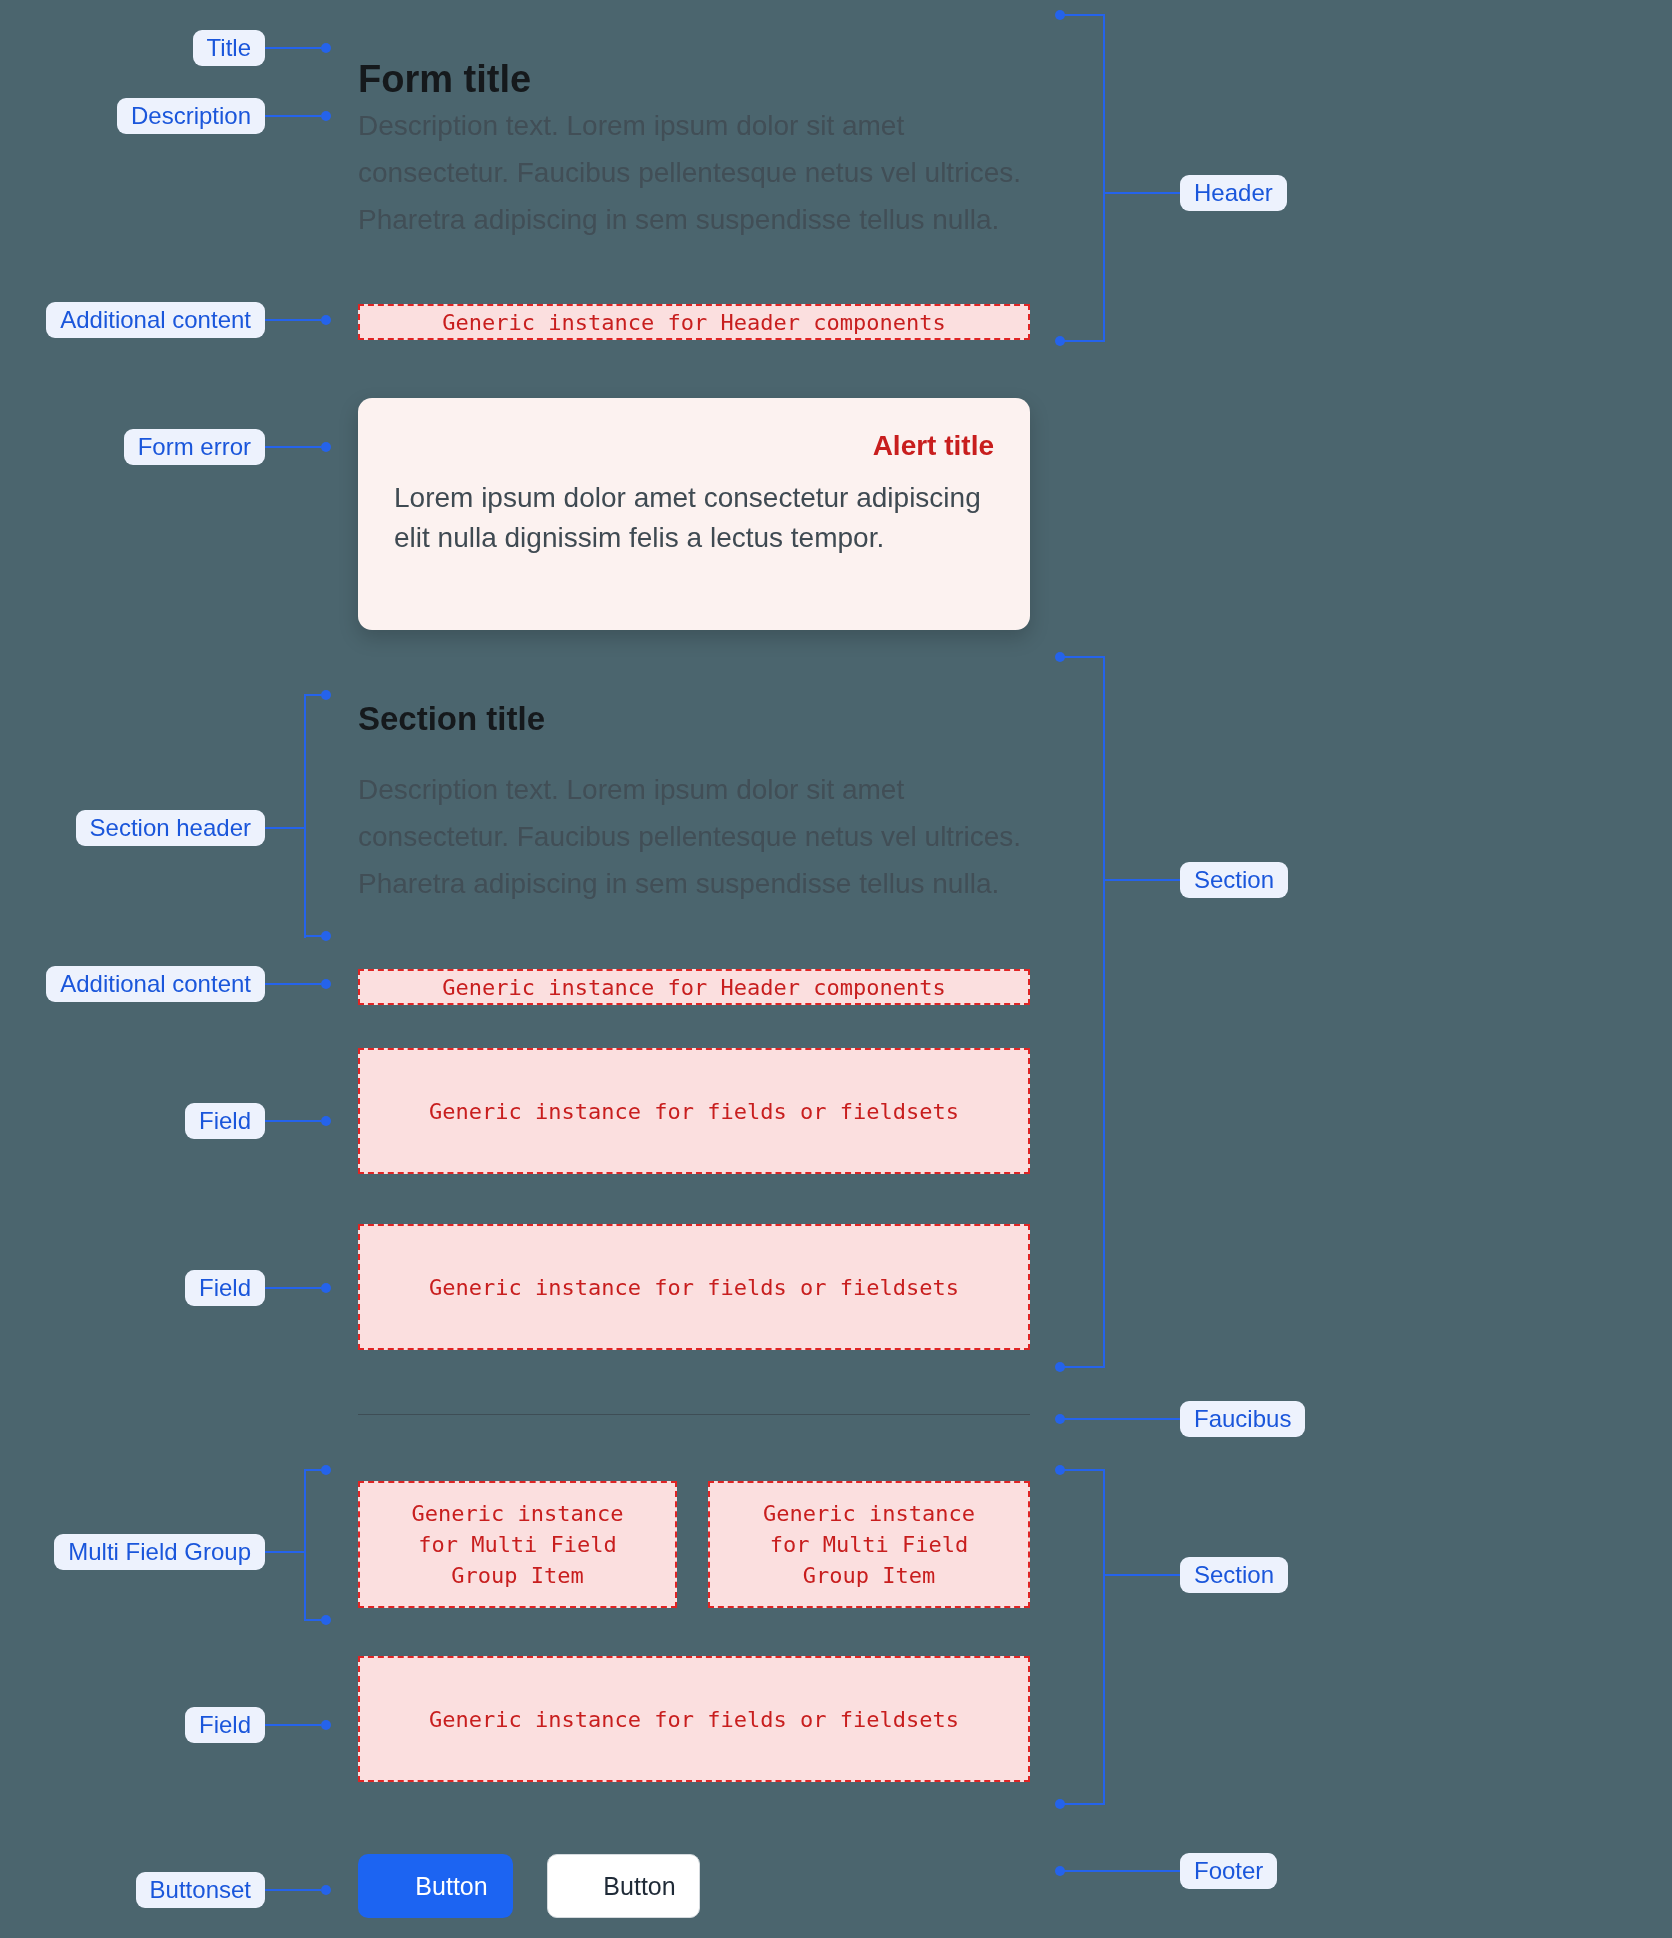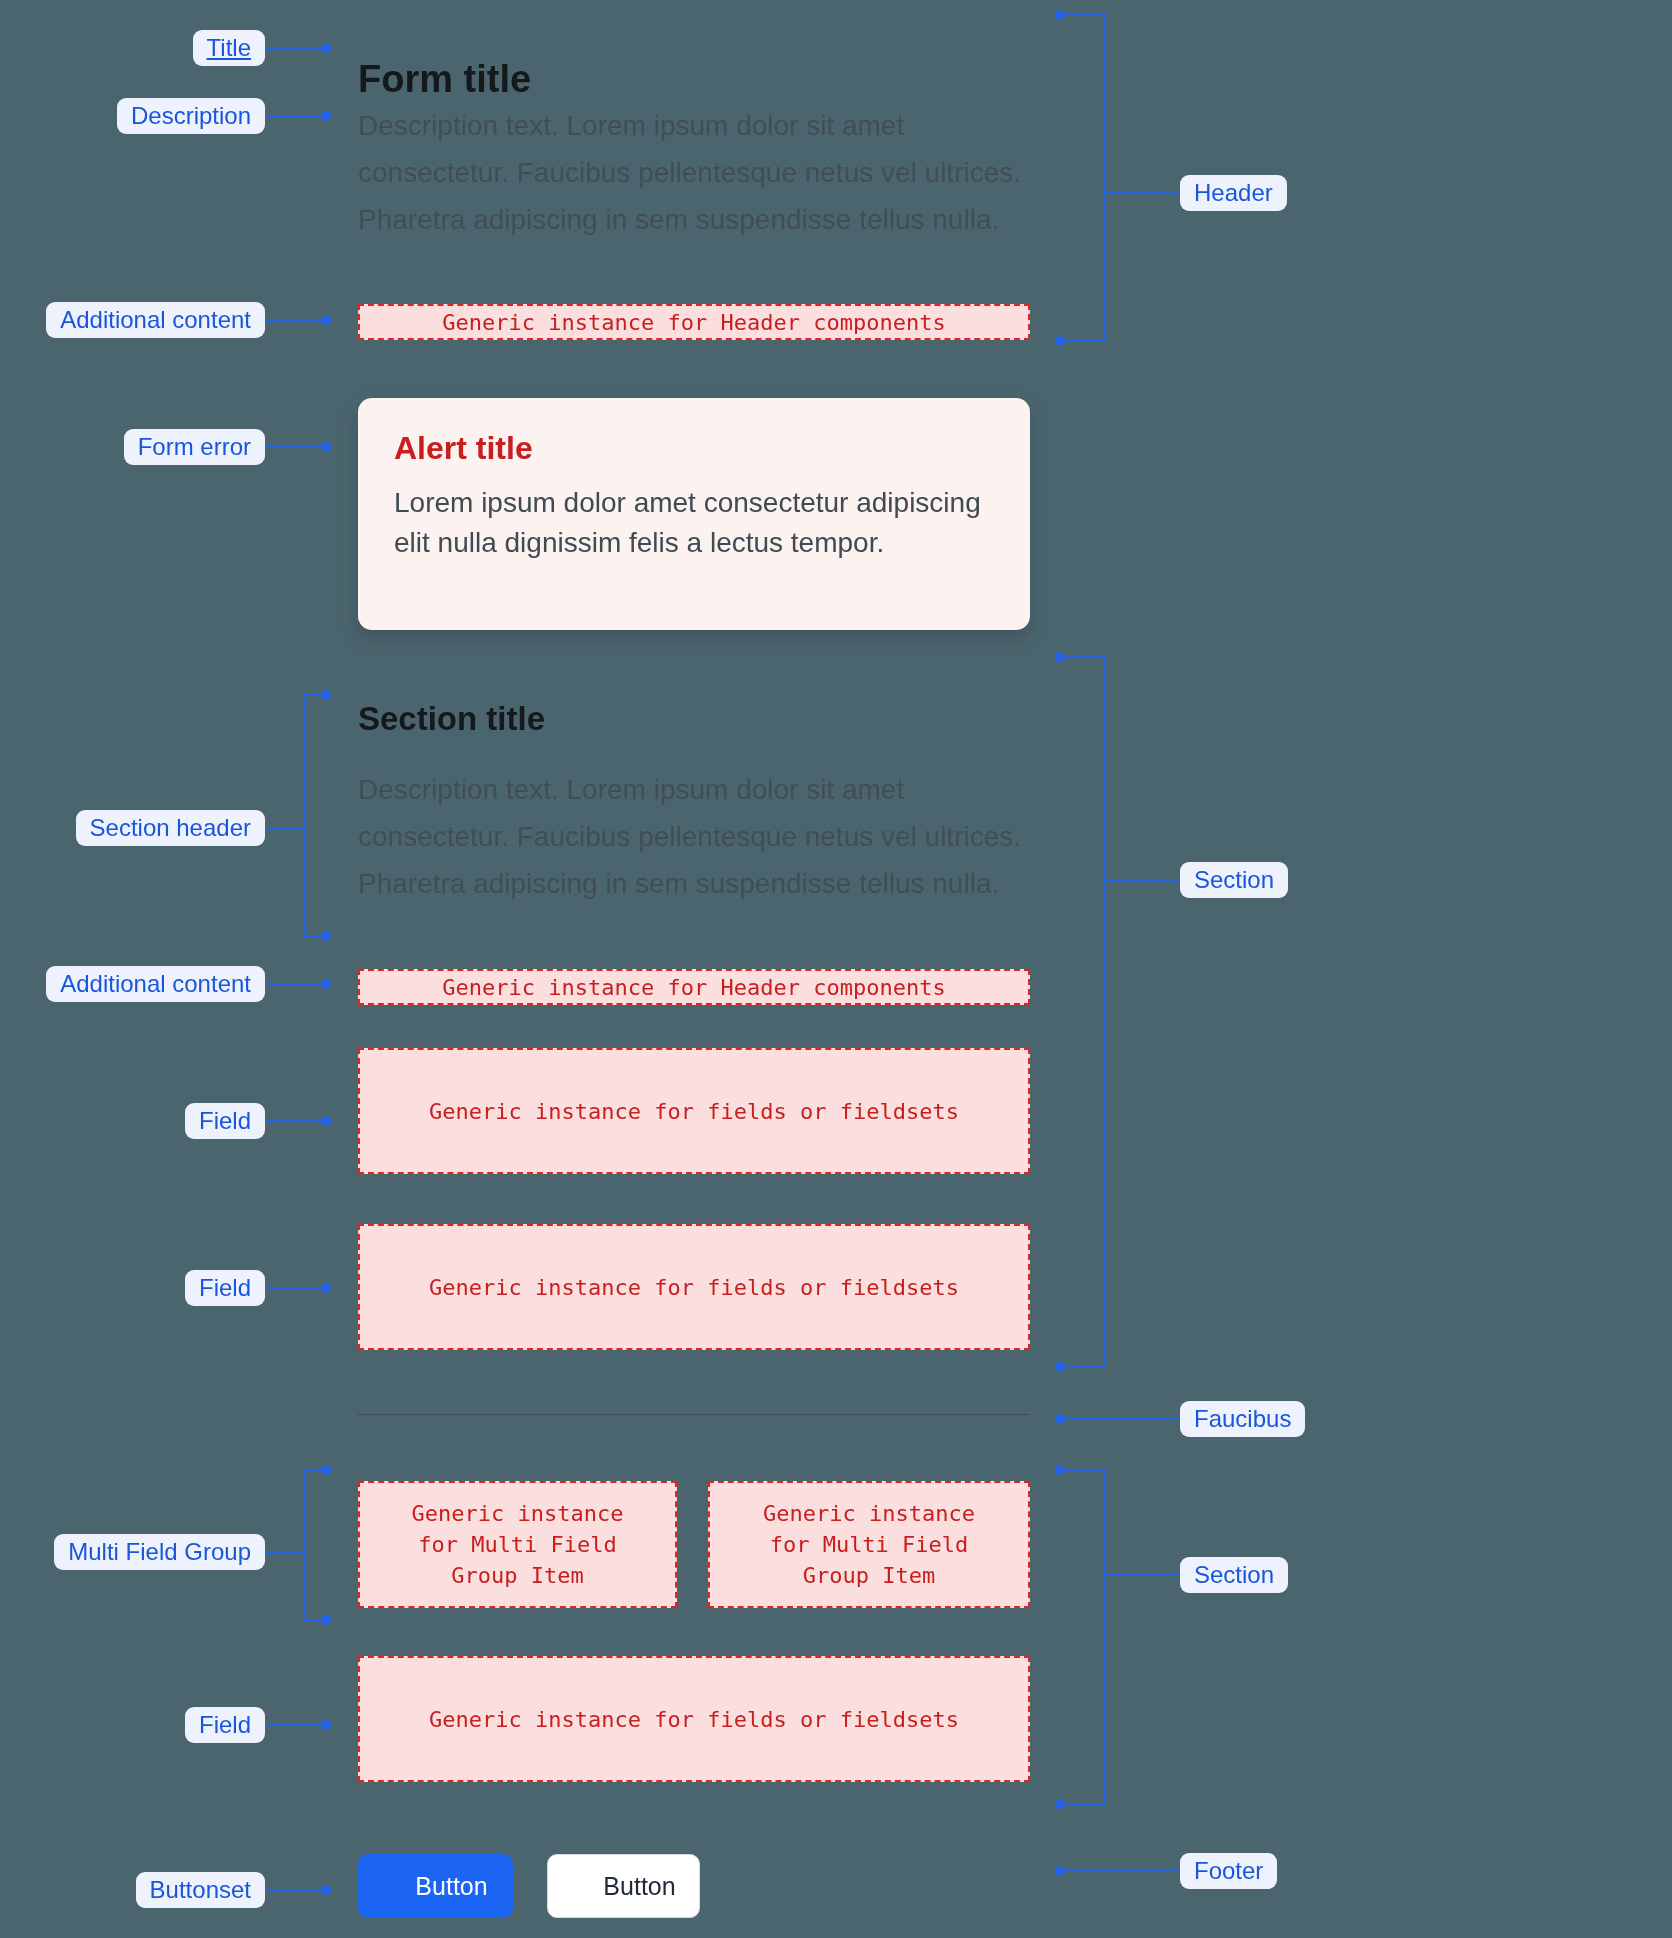--- a/index.html
+++ b/index.html
@@ -20,21 +20,21 @@
     display: flex; align-items: center; justify-content: center; text-align: center;
   }
 
   .alert {
     position: absolute;
     background: var(--alert-bg, #fcf2f0);
     border-radius: 14px;
     padding: 32px 36px;
     box-shadow: 0 8px 20px rgba(0,0,0,0.18);
   }
-  .alert-title { font-size: 32px; font-weight: 700; color: var(--alert-title, #c81e1e); }
+  .alert-title { font-size: 28px; font-weight: 700; color: var(--alert-title, #c81e1e); text-align: right; }
   .alert-body { margin-top: 16px; font-size: 28px; line-height: 40px; color: #3f4a52; }
 
   .separator { position: absolute; height: 0; border-top: 1px solid var(--separator, #3e4d55); }
 
   .btn {
     position: absolute; display: flex; align-items: center; justify-content: center;
     font-family: "Liberation Sans", sans-serif; font-size: 25px; font-weight: 500;
     border-radius: 10px; cursor: pointer; padding-left: 32px;
   }
   .btn-primary { background: var(--primary-button-bg, #1c64f2); color: var(--primary-button-text, #fff); border: none; }
@@ -82,21 +82,21 @@
 
   <div class="placeholder" style="left:358px; top:1481px; width:319px; height:127px; padding:0 36px;">Generic instance for Multi Field Group Item</div>
 
   <div class="placeholder" style="left:708px; top:1481px; width:322px; height:127px; padding:0 36px;">Generic instance for Multi Field Group Item</div>
 
   <div class="placeholder" style="left:358px; top:1656px; width:672px; height:126px;">Generic instance for fields or fieldsets</div>
 
   <button class="btn btn-primary" style="left:358px; top:1854px; width:155px; height:64px;">Button</button>
   <button class="btn btn-secondary" style="left:547px; top:1854px; width:153px; height:64px;">Button</button>
 
-  <div class="pill" style="right:1407px; top:30px;text-decoration:underline;">Title</div>
+  <div class="pill" style="right:1407px; top:30px;">Title</div>
   <div class="pill" style="right:1407px; top:98px;">Description</div>
   <div class="pill" style="right:1407px; top:302px;">Additional content</div>
   <div class="pill" style="right:1407px; top:429px;">Form error</div>
   <div class="pill" style="right:1407px; top:810px;">Section header</div>
   <div class="pill" style="right:1407px; top:966px;">Additional content</div>
   <div class="pill" style="right:1407px; top:1103px;">Field</div>
   <div class="pill" style="right:1407px; top:1270px;">Field</div>
   <div class="pill" style="right:1407px; top:1534px;">Multi Field Group</div>
   <div class="pill" style="right:1407px; top:1707px;">Field</div>
   <div class="pill" style="right:1407px; top:1872px;">Buttonset</div>

